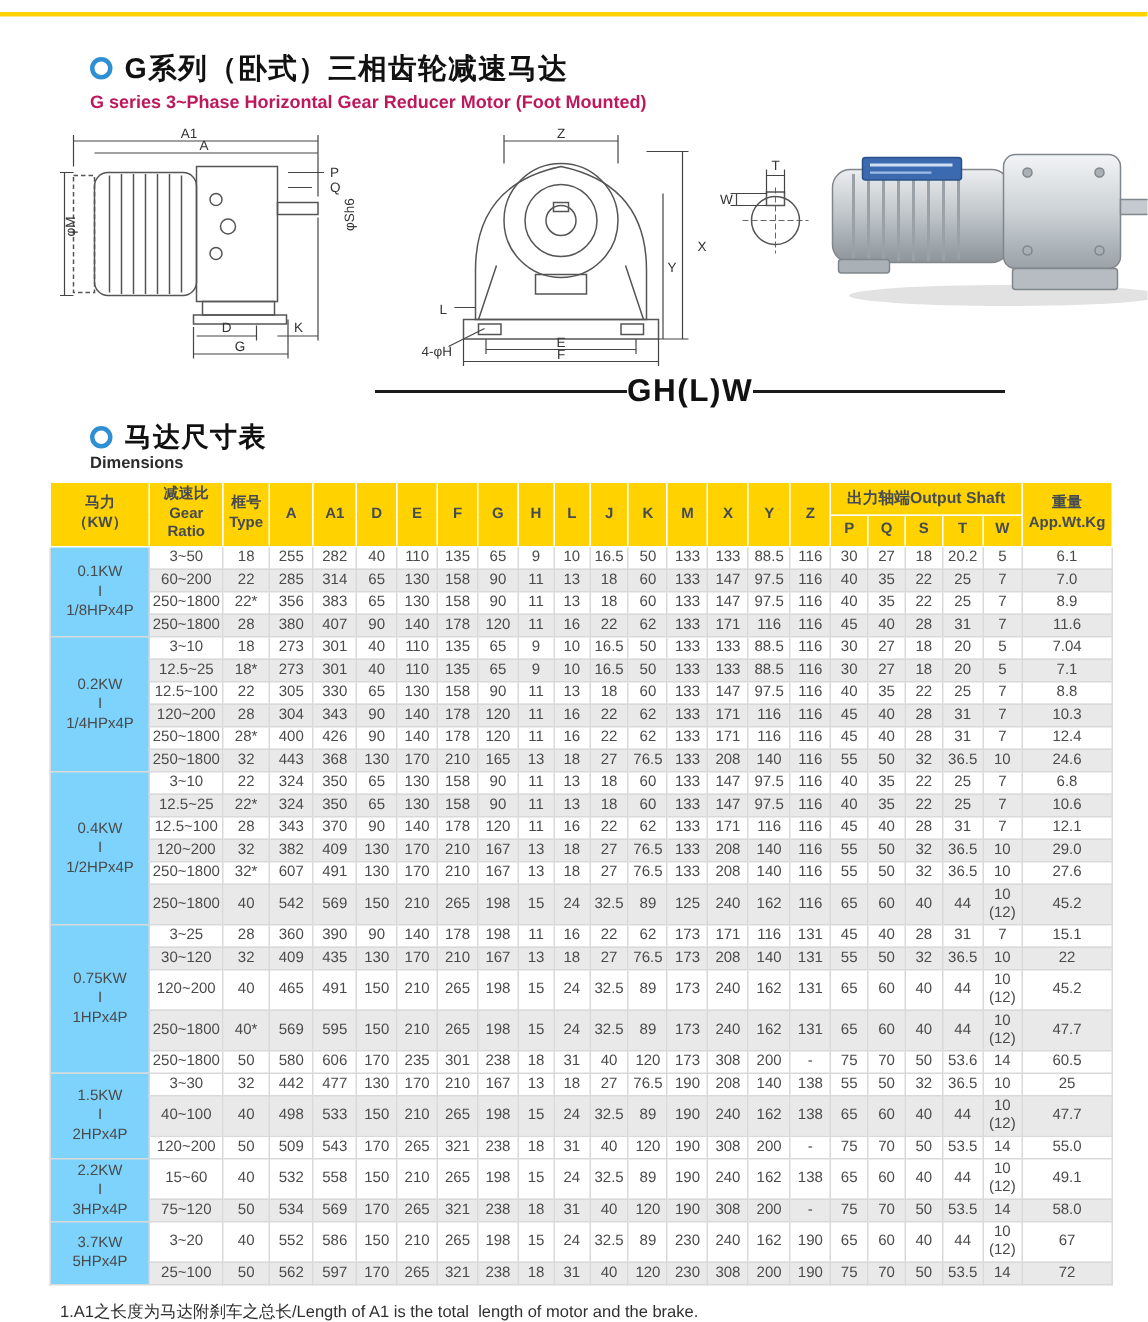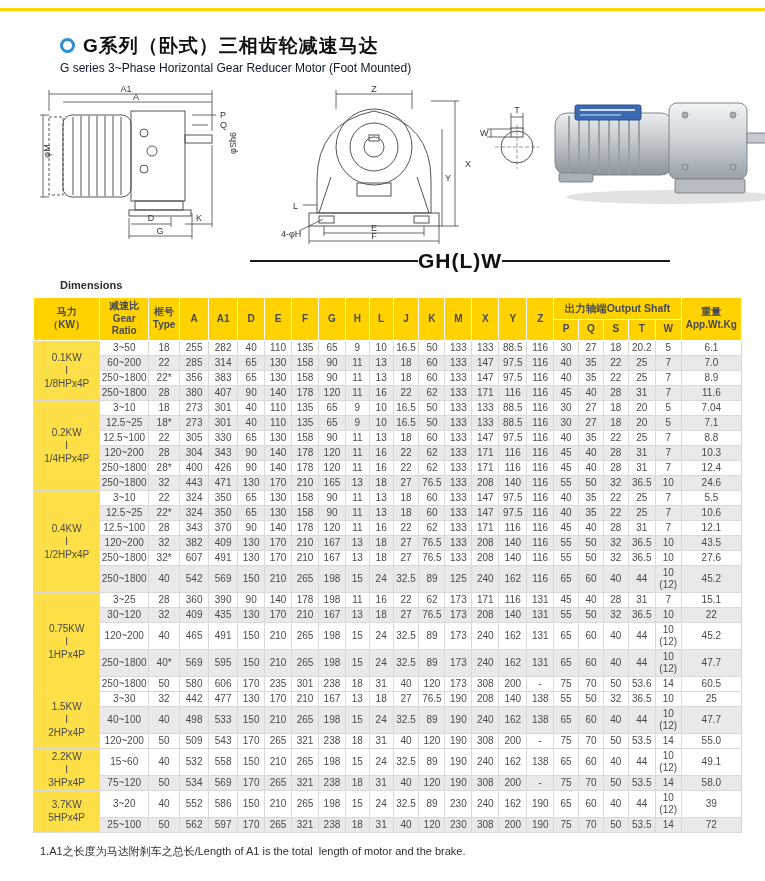--- a/index.html
+++ b/index.html
@@ -4,38 +4,38 @@
 <style>
   html,body{margin:0;padding:0;background:#fff;}
   body{font-family:"Liberation Sans", sans-serif; color:#333;}
   .page{width:765px; margin:0 auto; background:#fff; position:relative; padding-bottom:18px;}
   .top-rule{height:3px; background:#ffd200; margin:8px 0 22px 0;}
 
   
   .sec{display:flex; align-items:flex-start; gap:8px; margin-left:60px;}
   .bullet{width:9px;height:9px;border:3px solid #2e8fd4;border-radius:50%;margin-top:5px;flex:0 0 auto;background:#fff;}
   .sec h1{font-size:19px; margin:0; color:#111; letter-spacing:1px;}
-  .sec-sub{margin:2px 0 0 60px; font-size:12px; color:#0f172a;}
+  .sec-sub{margin:2px 0 0 60px; font-size:12px; color:#be185d;font-weight:bold;}
   .sec2-sub{margin:0 0 4px 60px; font-size:11px; color:#2b2b2b;font-weight:bold;}
 
   
   .drawings{display:flex; align-items:flex-start; margin:10px 0 0 40px; gap:4px;}
   svg text{font-family:"Liberation Sans",sans-serif; font-size:9px; fill:#333;}
   .dwg{flex:0 0 auto;}
 
   .model-row{display:flex; align-items:center; justify-content:center; width:420px; margin:2px 0 6px 250px; }
   .model-row .rule{height:2px;background:#1a1a1a;flex:1;}
   .model-label{font-size:21px;font-weight:bold;color:#111;letter-spacing:1px;}
 
   
   table.dim{border-collapse:collapse; table-layout:fixed; width:709px; margin:6px 0 0 33px;padding-left:20px;}
   table.dim th{background:#ffd200; color:#454b52; font-weight:bold; font-size:10px; border:1px solid #fff; padding:2px 0; white-space:pre-line; line-height:1.25;}
   table.dim td{border:1px solid #d9d9d9; font-size:10px; color:#4a4a4a; text-align:center; padding:1px 0; white-space:pre-line; line-height:1.2;}
   table.dim tr.alt td{background:#e9e9e9;}
-  table.dim td.power{background:#fde047; line-height:1.3; font-size:10px; color:#4a4a4a;}
+  table.dim td.power{background:#7dd3fc; line-height:1.3; font-size:10px; color:#4a4a4a;}
   table.dim tr.gtop td{border-top:1px solid #b5b5b5;}
   table.dim th.os{font-size:10.5px;}
 
   
   .notes{margin:10px 0 0 40px; font-size:11px; color:#2f2f2f; line-height:1.55;}
   .notes div{white-space:pre-wrap;}
 </style>
 </head>
 <body>
 
@@ -195,20 +195,24 @@
       <rect x="12" y="88" width="34" height="9" rx="2" fill="#aab1b6" stroke="#7f868c"></rect>
     </svg>
   </div>
 
   <div class="model-row">
     <div class="rule"></div>
     <div class="model-label">GH(L)W</div>
     <div class="rule"></div>
   </div>
 
+  <div class="sec">
+    <span class="bullet"></span>
+    <h1 style="font-size:18px;">马达尺寸表</h1>
+  </div>
   <div class="sec2-sub">Dimensions</div>
 
   <table class="dim">
     <colgroup id="cols">
         <col style="width: 64px;">
         <col style="width: 47px;">
         <col style="width: 30px;">
         <col style="width: 28px;">
         <col style="width: 28px;">
         <col style="width: 26px;">
@@ -484,21 +488,21 @@
           <td>40</td>
           <td>28</td>
           <td>31</td>
           <td>7</td>
           <td>12.4</td>
         </tr>
         <tr class="alt">
           <td>250~1800</td>
           <td>32</td>
           <td>443</td>
-          <td>471</td>
+          <td>368</td>
           <td>130</td>
           <td>170</td>
           <td>210</td>
           <td>165</td>
           <td>13</td>
           <td>18</td>
           <td>27</td>
           <td>76.5</td>
           <td>133</td>
           <td>208</td>
@@ -529,21 +533,21 @@
           <td>60</td>
           <td>133</td>
           <td>147</td>
           <td>97.5</td>
           <td>116</td>
           <td>40</td>
           <td>35</td>
           <td>22</td>
           <td>25</td>
           <td>7</td>
-          <td>5.5</td>
+          <td>6.8</td>
         </tr>
         <tr class="alt">
           <td>12.5~25</td>
           <td>22*</td>
           <td>324</td>
           <td>350</td>
           <td>65</td>
           <td>130</td>
           <td>158</td>
           <td>90</td>
@@ -601,21 +605,21 @@
           <td>76.5</td>
           <td>133</td>
           <td>208</td>
           <td>140</td>
           <td>116</td>
           <td>55</td>
           <td>50</td>
           <td>32</td>
           <td>36.5</td>
           <td>10</td>
-          <td>43.5</td>
+          <td>29.0</td>
         </tr>
         <tr>
           <td>250~1800</td>
           <td>32*</td>
           <td>607</td>
           <td>491</td>
           <td>130</td>
           <td>170</td>
           <td>210</td>
           <td>167</td>
@@ -930,21 +934,21 @@
           <td>230</td>
           <td>240</td>
           <td>162</td>
           <td>190</td>
           <td>65</td>
           <td>60</td>
           <td>40</td>
           <td>44</td>
           <td>10
 (12)</td>
-          <td>39</td>
+          <td>67</td>
         </tr>
         <tr class="alt">
           <td>25~100</td>
           <td>50</td>
           <td>562</td>
           <td>597</td>
           <td>170</td>
           <td>265</td>
           <td>321</td>
           <td>238</td>

